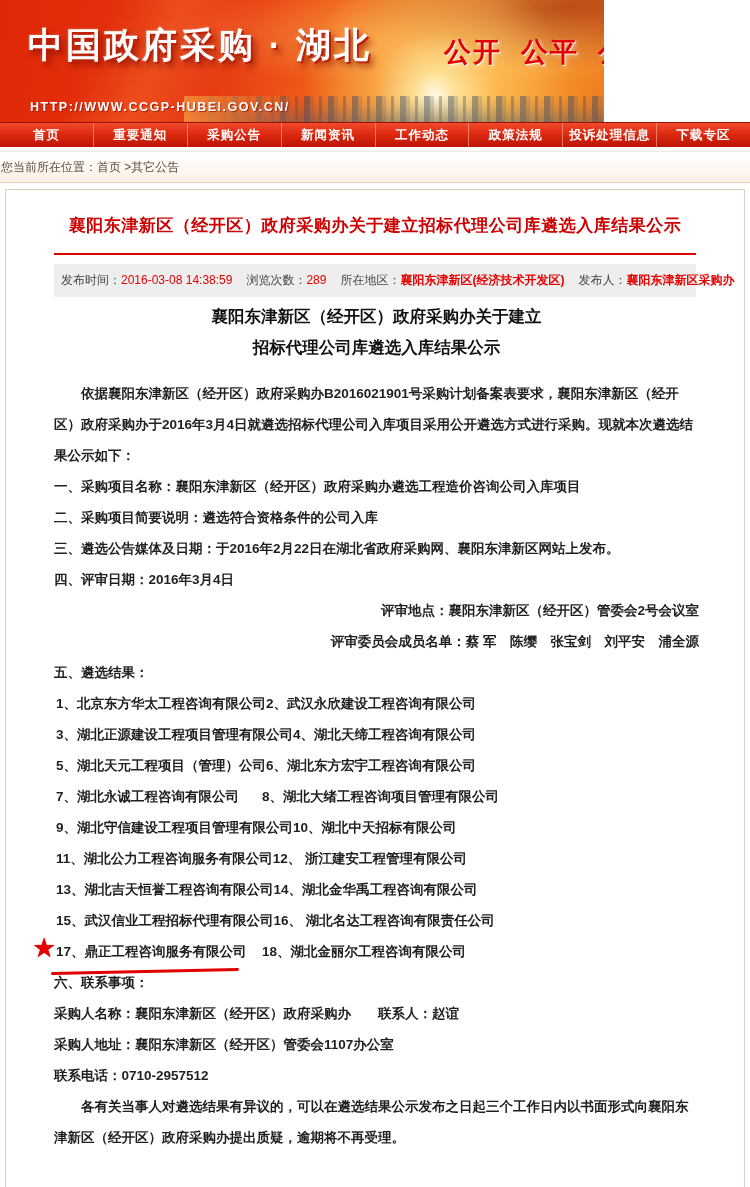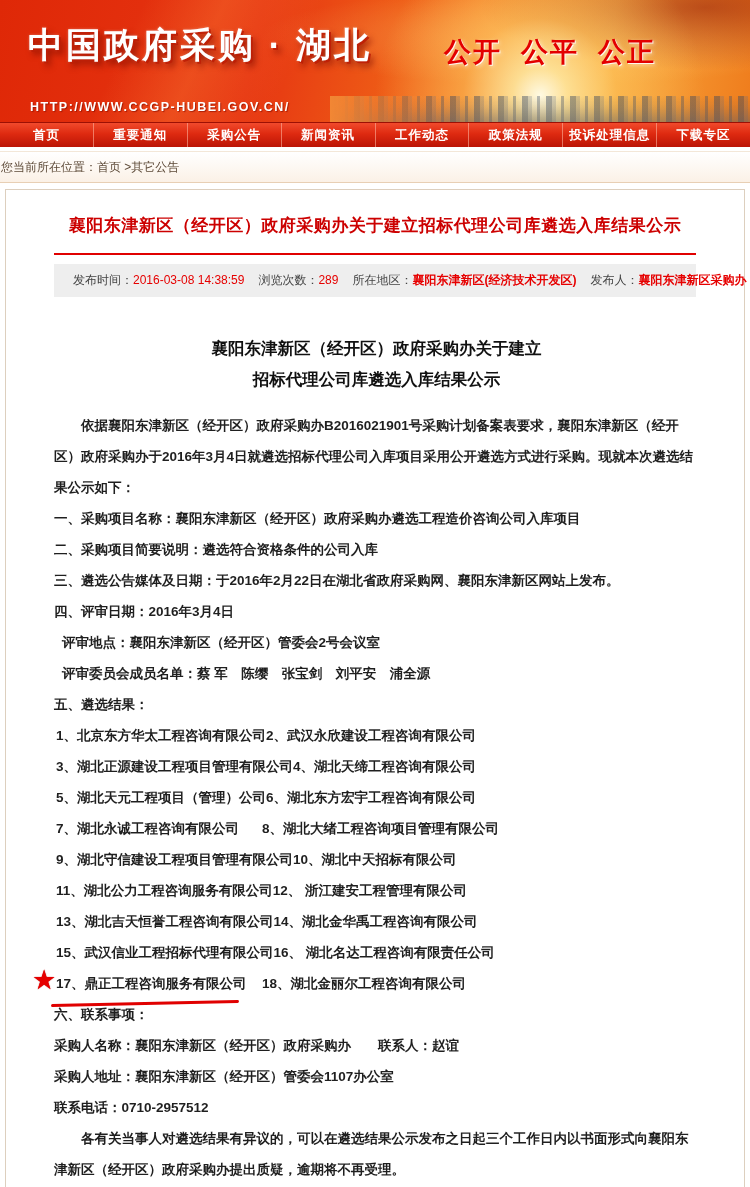--- a/index.html
+++ b/index.html
@@ -2,21 +2,21 @@
 <html><head>
 <meta charset="utf-8">
 <style>
   html,body{margin:0;padding:0;}
   body{
     width:750px;min-height:1187px;background:#fff;overflow:hidden;
     font-family:"Liberation Sans","DejaVu Sans",sans-serif;
     -webkit-font-smoothing:antialiased;
   }
   
-  .banner{position:relative;width:750px;height:122px;overflow:hidden;
+  .banner{position:relative;width:604px;height:122px;overflow:hidden;
     background:
       radial-gradient(circle at 72% 78%, rgba(255,255,236,.95) 0%, rgba(255,240,170,.8) 5%, rgba(255,205,100,.45) 14%, rgba(255,190,90,0) 30%),
       radial-gradient(ellipse 320px 90px at 94% 6%, rgba(150,28,8,.6), rgba(150,28,8,0) 70%),
       radial-gradient(ellipse 420px 70px at 74% 30%, rgba(255,200,110,.45), rgba(255,200,110,0) 70%),
       linear-gradient(115deg, rgba(255,255,255,0) 18%, rgba(255,140,60,.30) 28%, rgba(255,255,255,0) 40%),
       linear-gradient(100deg,#df2807 0%,#e63512 34%,#ee5b16 52%,#f5872a 66%,#f9aa40 80%,#ef7c1c 100%);
     text-align: right;
   }
   .skyline{position:absolute;right:0;bottom:0;width:420px;height:26px;opacity:.8;
     background:
@@ -40,32 +40,32 @@
     font-weight:bold;text-decoration:none;letter-spacing:1px;border-left:1px solid rgba(255,190,170,.55);cursor:pointer;}
   .nav-item:first-child{border-left:none;}
   
   .breadcrumb{margin-top:4px;height:30px;line-height:30px;padding-left:1px;font-size:12px;color:#5d4a38;
     background:linear-gradient(#ffffff,#fbf1e6);border-bottom:1px solid #e8cfb4;border-top:1px solid #f3e7d8;}
   .breadcrumb a{color:#5d4a38;text-decoration:none;cursor:pointer;}
   
   .panel{margin:6px 5px 0 5px;border:1px solid #ddcfbe;background:#fff;min-height:1000px;padding-bottom:20px;}
   .doc-title{margin:24px 30px 16px 30px;text-align:center;font-size:17px;font-weight:bold;color:#cc0000;letter-spacing:.5px;}
   .red-rule{height:2px;background:#e00000;margin:14px 48px 9px 48px;}
-  .meta-bar{margin:0 48px;background:#eeeeee;padding:8px 12px;text-align:center;font-size:12px;color:#444;white-space:pre;}
+  .meta-bar{margin:0 48px;background:#eeeeee;padding:8px 0;text-align:center;font-size:12px;color:#444;white-space:pre;}
   .meta-bar .lbl{color:#444;}
   .meta-bar .val{color:#e60000;}
   .meta-bar .val.b{font-weight:bold;}
   .meta-group{margin:0 7px;}
   
   .article{padding:0 45px 0 48px;color:#1f1f1f;font-size:13.5px;font-weight:bold;}
   .article-h{margin:0;text-align:center;font-size:16.5px;font-weight:bold;color:#111;line-height:31px;}
-  .article-h.first{margin-top:36px;}
+  .article-h.first{margin-top:4px;}
   .intro{margin:15px 0 0 0;line-height:31px;text-indent:2em;}
   .line{margin:0;line-height:31px;white-space:pre-wrap;}
-  .line.sub{padding-left:8px;}
+  .line.sub{padding-left:8px;text-align:right;}
   .company-list{margin-left:2px;}
   .company-row{position:relative;line-height:31px;white-space:pre;}
   .cell{display:inline-block;white-space:pre;}
   .cell.left{min-width:206px;position:relative;}
   .star{position:absolute;left:-24px;top:-3px;font-size:27px;line-height:31px;color:#e60000;
     text-shadow:0 0 1px #b00000;}
   .underline{position:absolute;left:-5px;bottom:-6px;width:188px;height:3px;background:#e00000;
     border-radius:2px;transform:rotate(-1.3deg);}
   .closing{margin:0;line-height:31px;text-indent:2em;}
 </style>

